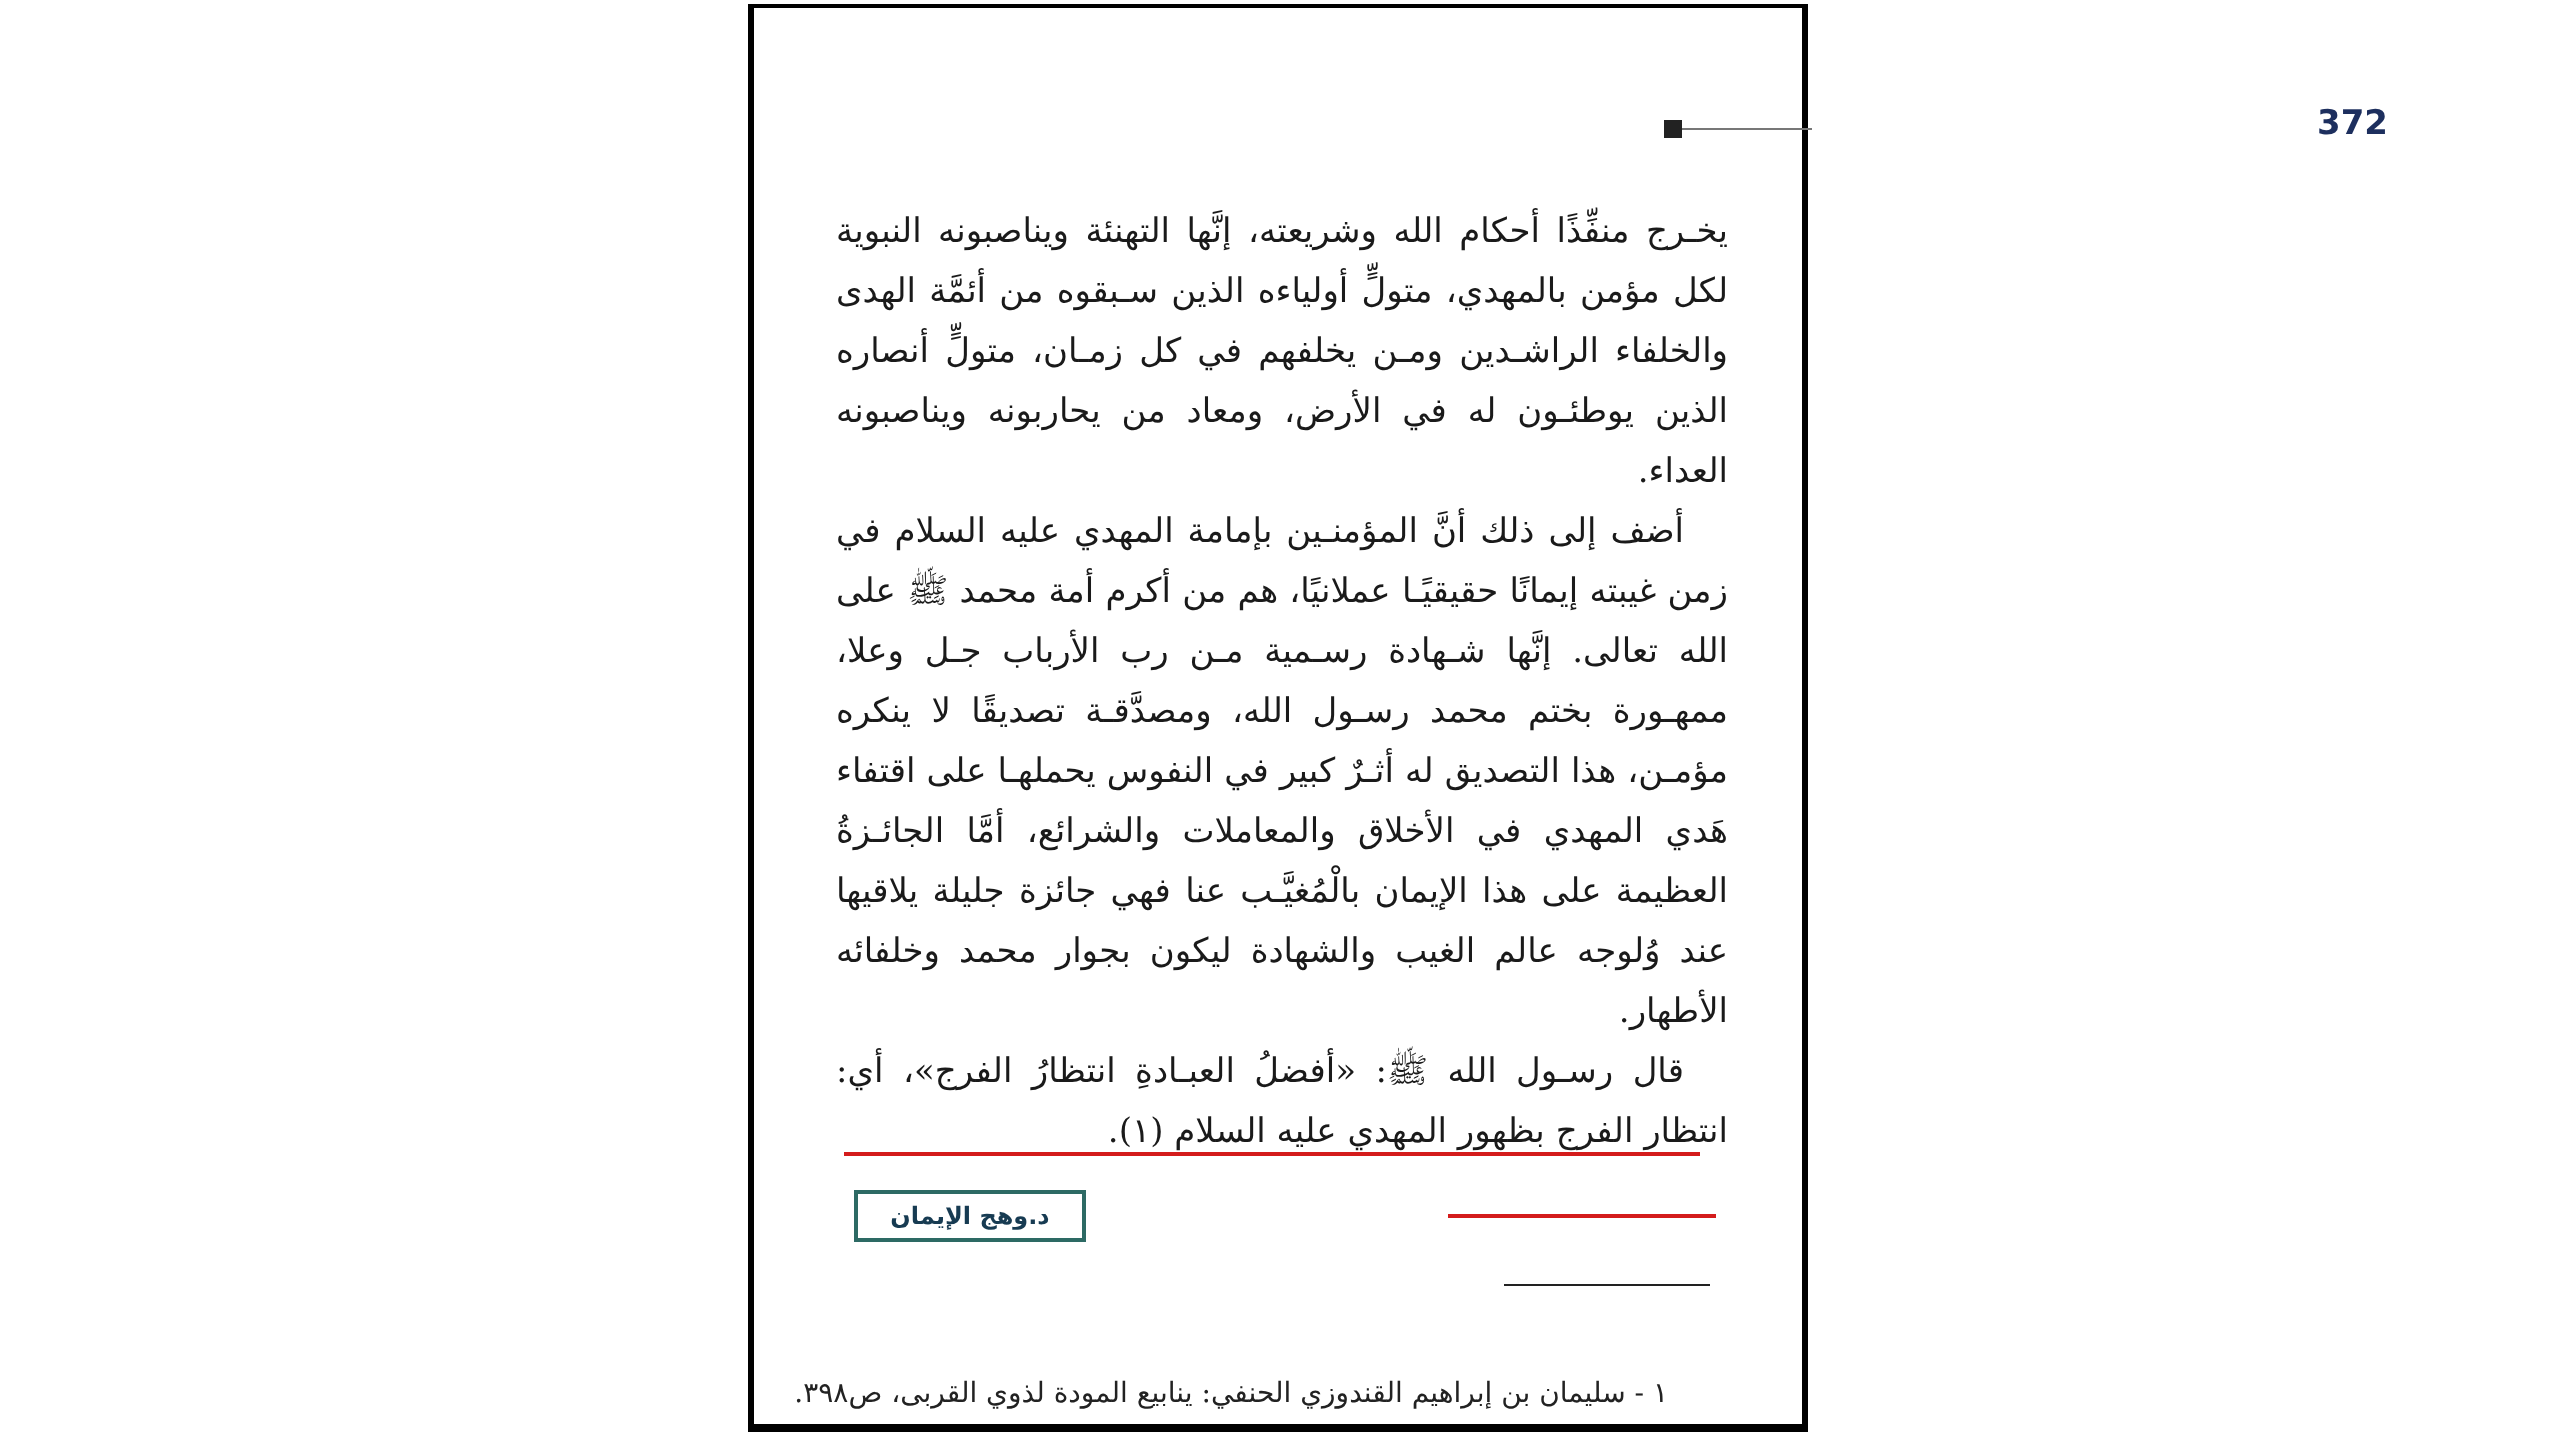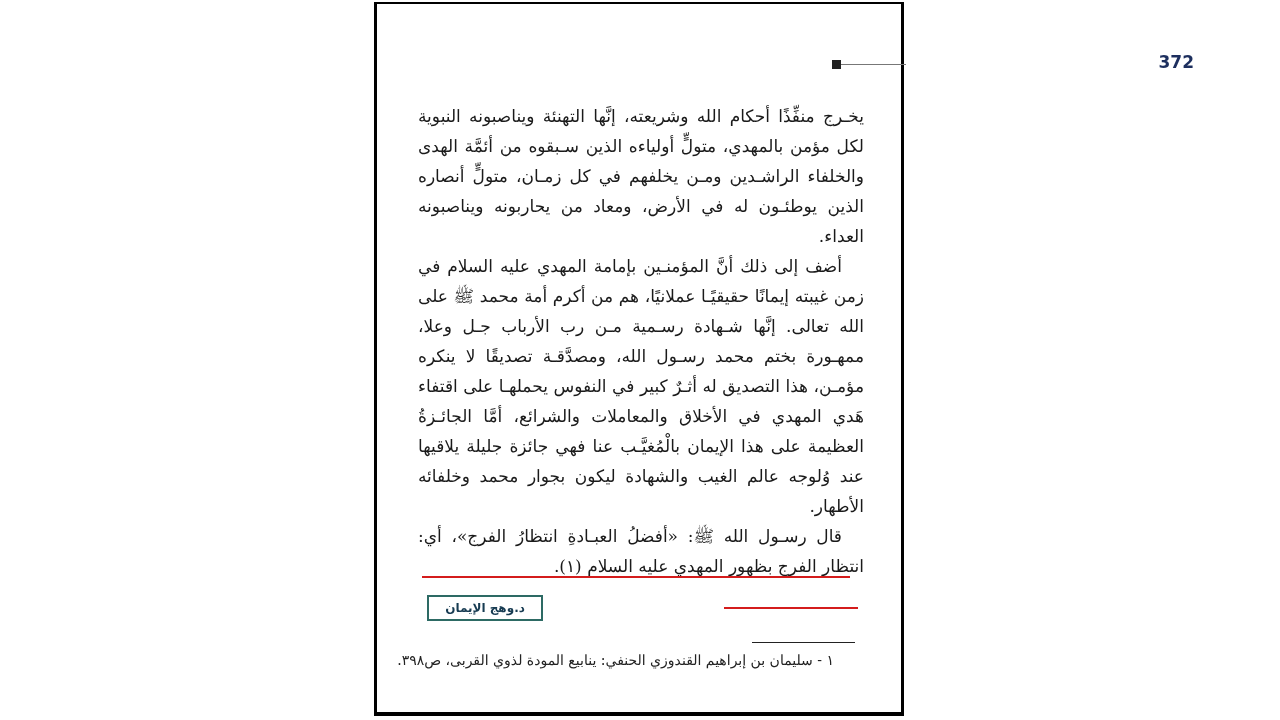--- a/index.html
+++ b/index.html
@@ -104,21 +104,21 @@
     .footnote-rule {
       position: absolute;
       left: 752px;
       top: 642px;
       width: 103px;
       height: 1px;
       background: #222;
     }
     .footnote {
       position: absolute;
-      top: 652px;
+      top: 688px;
       right: 446px;
       direction: rtl;
       font-size: 14px;
       color: #222;
       white-space: nowrap;
     }
   </style>
 </head>
 <body>
 

